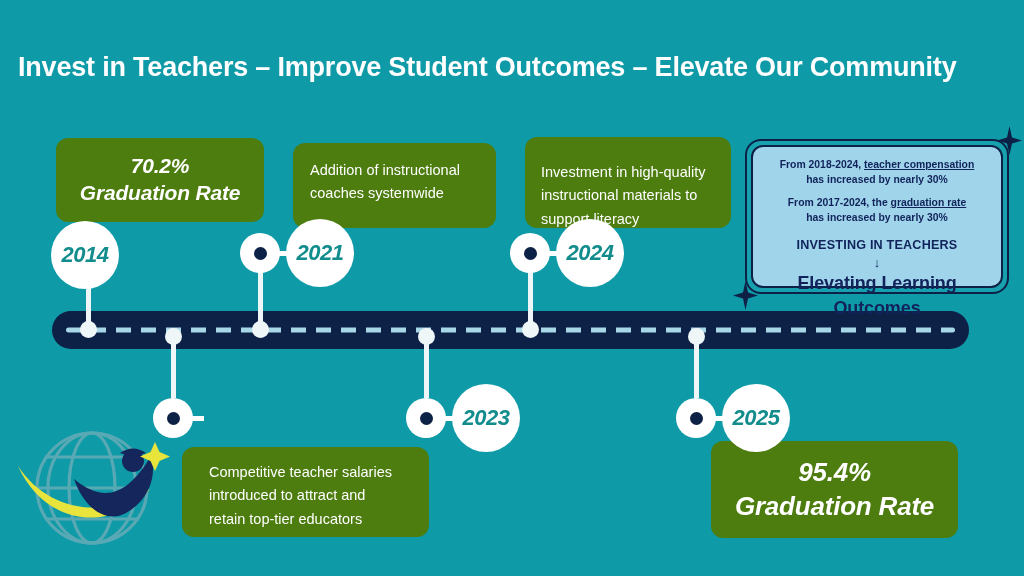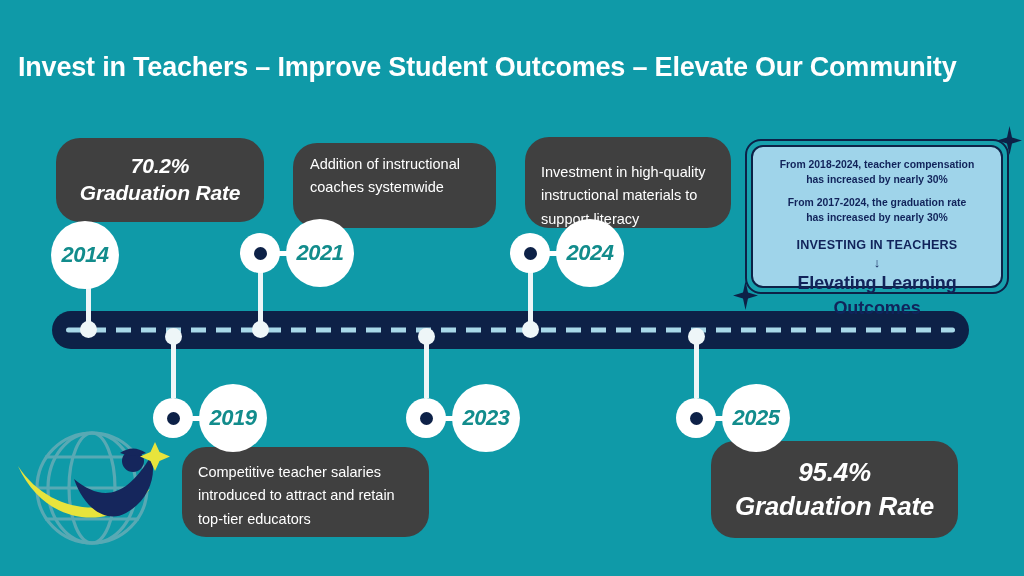--- a/index.html
+++ b/index.html
@@ -13,35 +13,35 @@
 
   
   .title{
     position:absolute;left:18px;top:52px;width:1000px;
     color:#ffffff;font-size:27px;font-weight:bold;
     letter-spacing:-0.2px;white-space:nowrap;
   }
 
   
   .card{
-    position:absolute;background:#404040;border-radius:24px;
+    position:absolute;background:#4d7c0f;border-radius:12px;
     color:#ffffff;box-sizing:border-box;
   }
   .card .body{font-size:14.5px;line-height:1.62;}
   .card.stat{display:flex;align-items:center;justify-content:center;text-align:center;}
   .card.stat .big{
     font-size:21px;font-weight:bold;font-style:italic;line-height:1.28;
     letter-spacing:-0.2px;
   }
   .card.stat.large .big{font-size:26px;line-height:1.3;}
 
   #card-2014{left:56px;top:138px;width:208px;height:84px;}
-  #card-2021{left:293px;top:143px;width:203px;height:85px;padding:10px 17px;}
+  #card-2021{left:293px;top:143px;width:203px;height:85px;padding:16px 17px;}
   #card-2024{left:525px;top:137px;width:206px;height:91px;padding:24px 16px;}
-  #card-2019{left:182px;top:447px;width:247px;height:90px;padding:14px 16px;}
+  #card-2019{left:182px;top:447px;width:247px;height:90px;padding:14px 27px;}
   #card-2023{left:448px;top:447px;width:239px;height:90px;padding:14px 15px;}
   #card-2025{left:711px;top:441px;width:247px;height:97px;align-items:center;}
 
   
   #timeline-bar{
     position:absolute;left:52px;top:311px;width:917px;height:38px;
     background:#0d2147;border-radius:19px;
   }
   #timeline-dash{
     position:absolute;left:14px;top:50%;transform:translateY(-50%);
@@ -79,21 +79,21 @@
     position:absolute;left:745px;top:139px;width:264px;height:155px;
     border:2.5px solid #0d2147;border-radius:16px;
     background:#17a0ad;box-sizing:border-box;padding:4px;
   }
   #info-inner{
     width:100%;height:100%;box-sizing:border-box;
     background:#9fd4ea;border:2px solid #0d2147;border-radius:12px;
     color:#11235a;text-align:center;font-weight:bold;font-size:10.4px;
     line-height:1.4;padding:11px 8px 6px;
   }
-  #info-inner .u{}
+  #info-inner .u{text-decoration:underline;}
   #info-inner .gap{height:9px;}
   #info-inner .head{font-size:12.6px;margin-top:12px;letter-spacing:0.2px;}
   #info-inner .arrow{font-size:13px;line-height:1.05;margin:1px 0;}
   #info-inner .foot{font-size:18px;letter-spacing:-0.1px;}
 
   
   .sparkle{
     position:absolute;background:#0d2147;z-index:7;
     clip-path:polygon(50% 0%,60% 40%,100% 50%,60% 60%,50% 100%,40% 60%,0% 50%,40% 40%);
   }
@@ -152,21 +152,20 @@
   <div class="stem" style="left:528px;top:268px;height:54px;"></div>
   <div class="node" style="left:522px;top:321px;"></div>
   <div class="dotcircle" style="left:510px;top:233px;"></div>
   <div class="link" style="left:547px;top:251px;width:14px;"></div>
   <div class="year" style="left:556px;top:219px;width:68px;height:68px;font-size:22px;">2024</div>
 
   <div class="stem" style="left:171px;top:336px;height:62px;"></div>
   <div class="node" style="left:165px;top:328px;"></div>
   <div class="dotcircle" style="left:153px;top:398px;"></div>
   <div class="link" style="left:190px;top:416px;width:14px;"></div>
-  <div class="year" style="left:199px;top:384px;width:68px;height:68px;font-size:22px;">2019</div>
 
   <div class="stem" style="left:424px;top:336px;height:62px;"></div>
   <div class="node" style="left:418px;top:328px;"></div>
   <div class="dotcircle" style="left:406px;top:398px;"></div>
   <div class="link" style="left:443px;top:416px;width:14px;"></div>
   <div class="year" style="left:452px;top:384px;width:68px;height:68px;font-size:22px;">2023</div>
 
   <div class="stem" style="left:694px;top:336px;height:62px;"></div>
   <div class="node" style="left:688px;top:328px;"></div>
   <div class="dotcircle" style="left:676px;top:398px;"></div>

